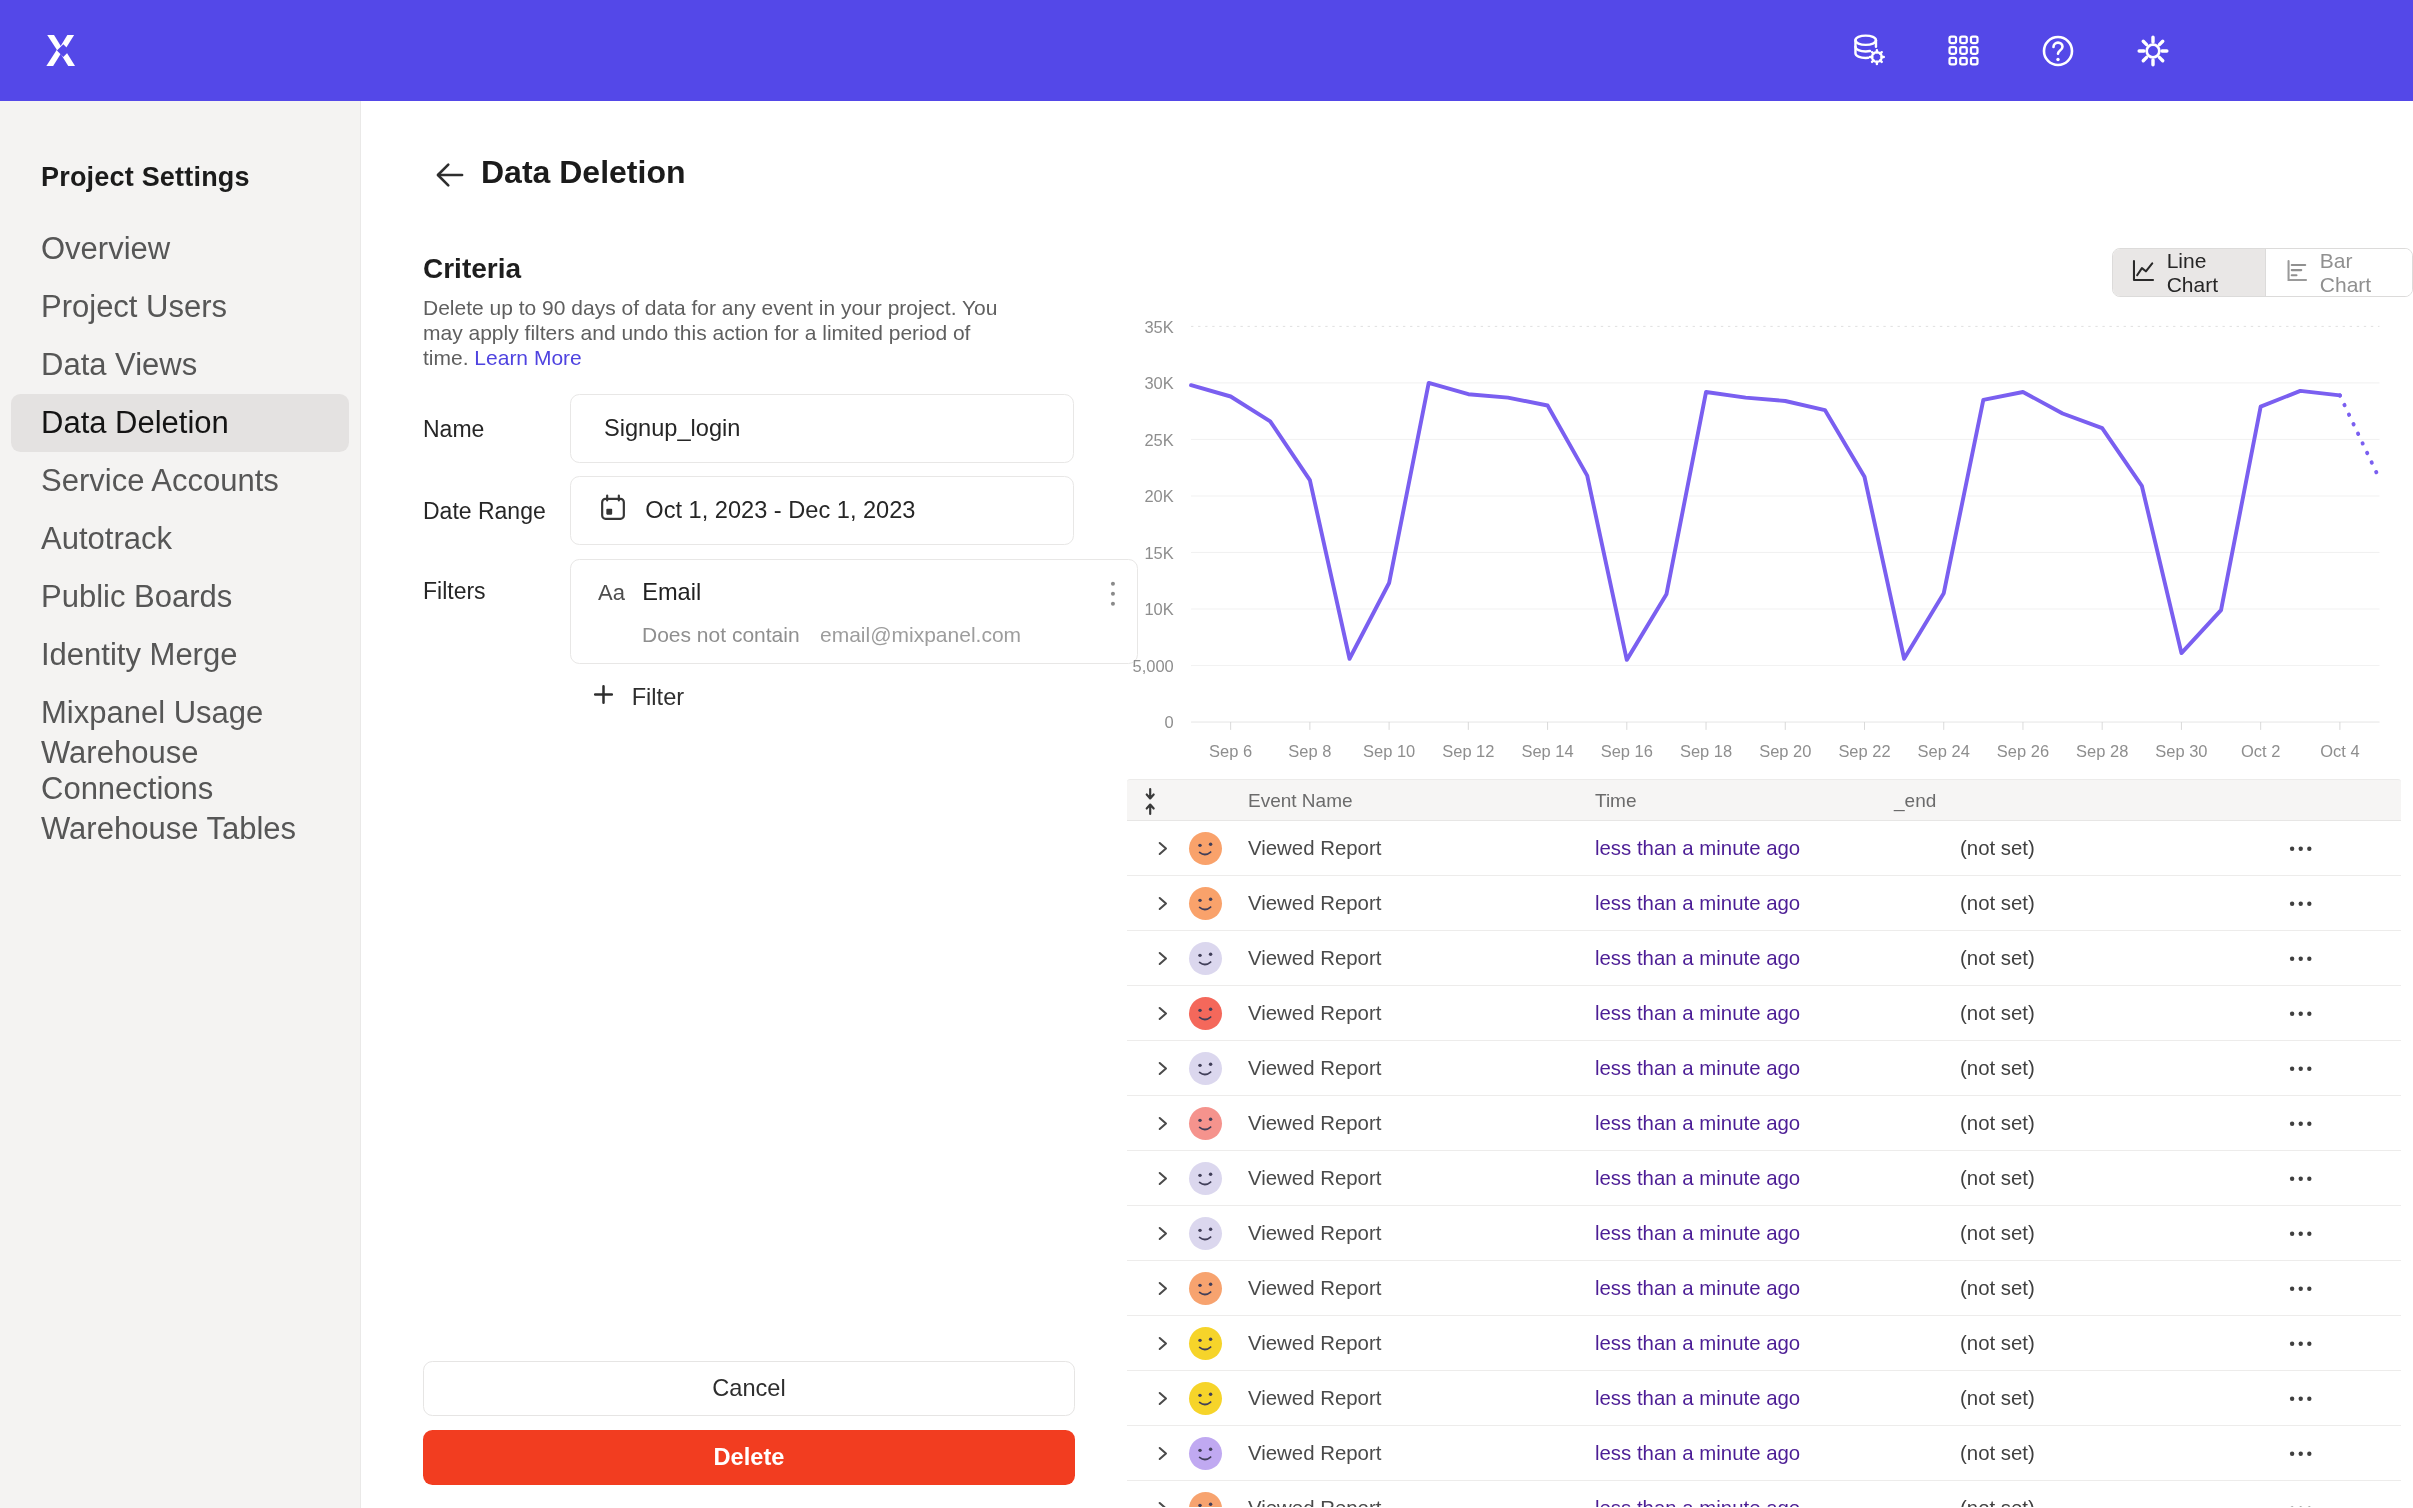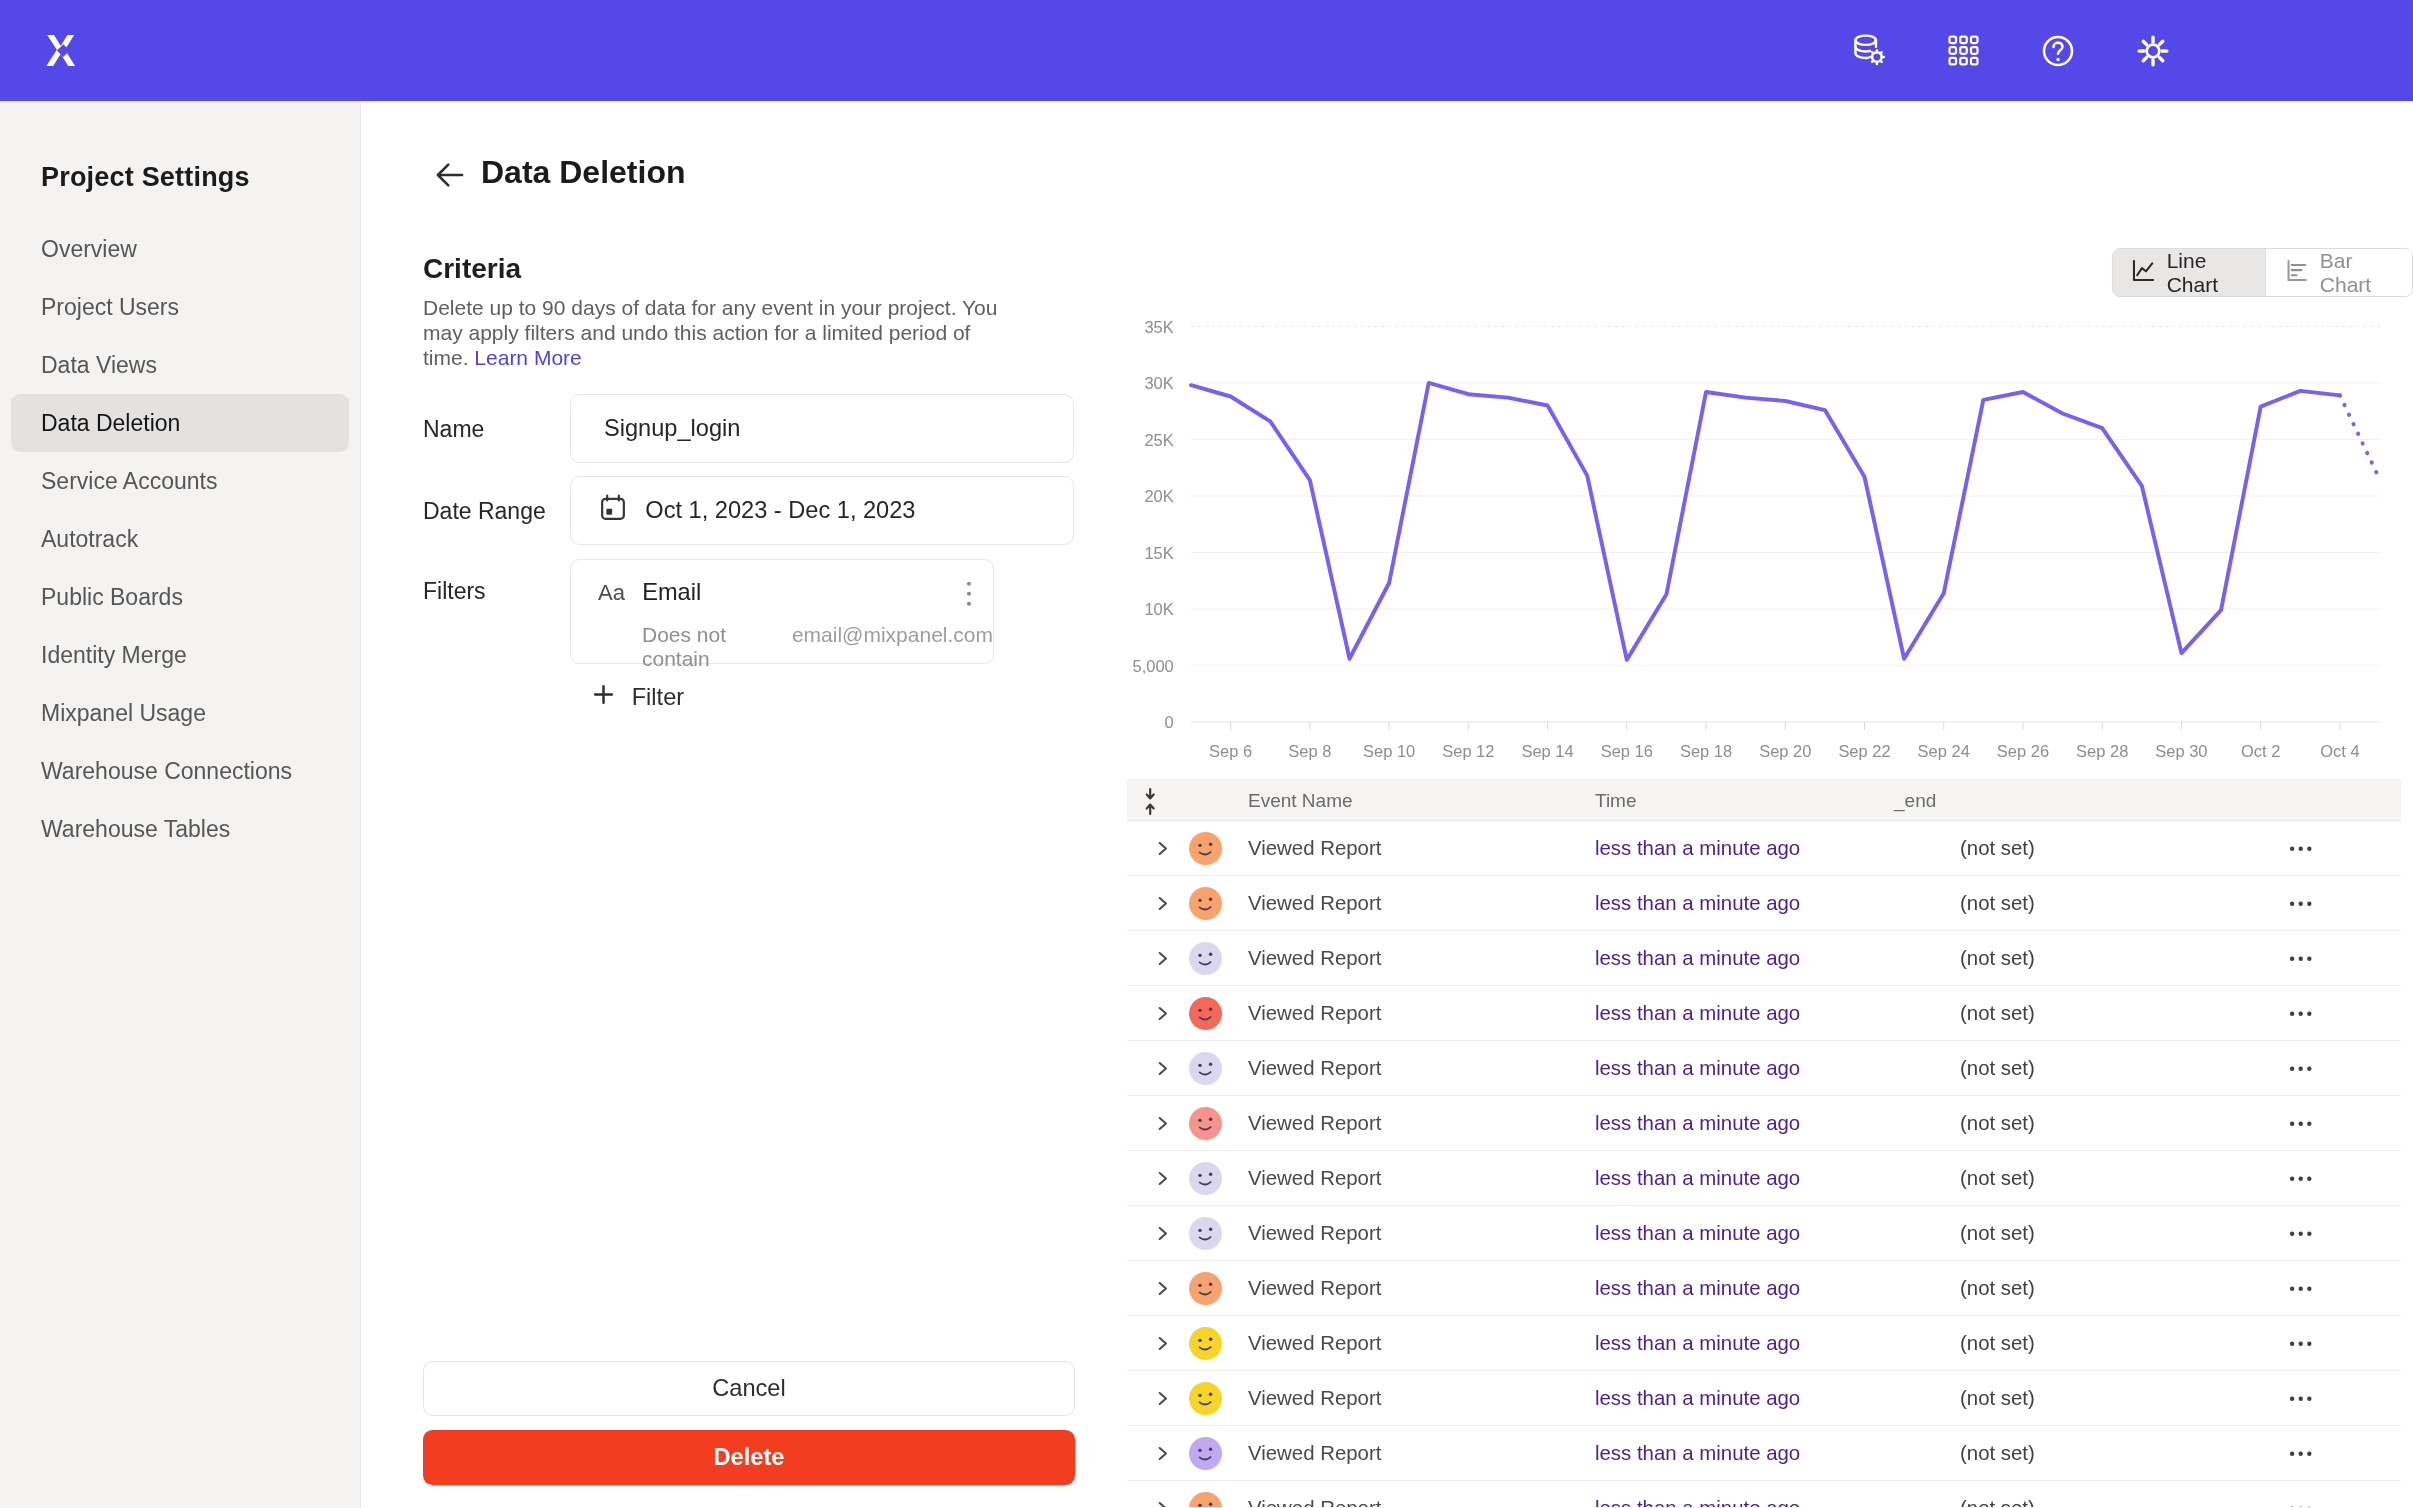--- a/index.html
+++ b/index.html
@@ -18,37 +18,37 @@
   .logo{position:absolute;left:46px;top:27px;width:44px;height:47px;}
   .logo .x{position:absolute;left:0;top:0;font-size:44px;font-weight:bold;color:#fff;line-height:47px;}
   .logo .hole{position:absolute;left:12.6px;top:19px;width:8.6px;height:8.6px;background:var(--brand);transform:rotate(45deg);}
   .topicons{position:absolute;right:237px;top:0;height:101px;display:flex;align-items:center;gap:49px;}
   .topicon{width:46px;height:46px;display:flex;align-items:center;justify-content:center;cursor:pointer;}
 
   
   .sidebar{position:absolute;left:0;top:101px;width:361px;height:1408px;background:#F4F3F2;border-right:0.8px solid #EAE9E8;}
   .sidebar-title{padding:61px 0 0 41px;font-size:27px;font-weight:bold;color:#1B1B1B;letter-spacing:0.2px;}
   .nav{margin-top:27px;}
-  .nav-item{height:58px;display:flex;align-items:center;padding-left:41px;font-size:23px;color:#565656;cursor:pointer;}
+  .nav-item{height:58px;display:flex;align-items:center;padding-left:41px;font-size:31px;color:#565656;cursor:pointer;}
   .nav-item.active{margin:0 11px;padding-left:30px;background:#E4E2E1;border-radius:9.4px;color:#141414;}
 
   
   .back-btn{position:absolute;left:431px;top:156px;width:38px;height:38px;cursor:pointer;}
   .page-title{position:absolute;left:481px;top:154px;font-size:32px;font-weight:bold;color:#1B1B1B;}
 
   
   .criteria-h{position:absolute;left:423px;top:253px;font-size:28px;font-weight:bold;color:#1E1E1E;text-align:right;}
   .criteria-p{position:absolute;left:423px;top:295px;width:613px;font-size:21px;line-height:25px;color:#5F5F5F;}
   .criteria-p .lnk{color:var(--link);cursor:pointer;}
   .flabel{position:absolute;left:423px;font-size:23px;color:#262626;}
   .fbox{position:absolute;left:570px;width:504px;background:#fff;border:1.6px solid #E8E7E6;border-radius:9.4px;display:flex;align-items:center;}
   .name-box{top:394px;height:69px;}
   .name-box input{border:none;outline:none;width:440px;margin-left:33px;font-size:23.6px;color:#262626;background:transparent;font-family:inherit;}
   .date-box{top:476px;height:69px;padding-left:27px;gap:17.3px;font-size:23.6px;color:#262626;cursor:pointer;}
-  .filter-card{position:absolute;left:570px;top:559px;width:424px;height:105px;border:1.6px solid #E8E7E6;border-radius:9.4px;background:#fff;padding-left:28px;}
+  .filter-card{position:absolute;left:570px;top:559px;width:568px;height:105px;border:1.6px solid #E8E7E6;border-radius:9.4px;background:#fff;padding-left:28px;}
   .fc-row1{position:absolute;left:27px;top:19px;display:flex;align-items:center;gap:17.3px;}
   .fc-aa{font-size:22px;color:#4E4E4E;}
   .fc-prop{font-size:23.6px;color:#202020;}
   .fc-kebab{position:absolute;right:17.3px;top:17.3px;width:12.6px;height:35px;cursor:pointer;display:flex;align-items:center;justify-content:center;}
   .fc-row2{position:absolute;left:71px;top:63px;display:flex;gap:20.4px;font-size:21px;}
   .fc-op{color:#8F8F8F;}
   .fc-val{color:#9D9D9D;}
   .add-filter{position:absolute;left:591px;top:682px;display:flex;align-items:center;gap:15.7px;font-size:23.6px;color:#2E2E2E;cursor:pointer;}
 
   .btn{position:absolute;left:423px;width:652px;height:55px;border-radius:9.4px;display:flex;align-items:center;justify-content:center;font-size:23.6px;cursor:pointer;}

